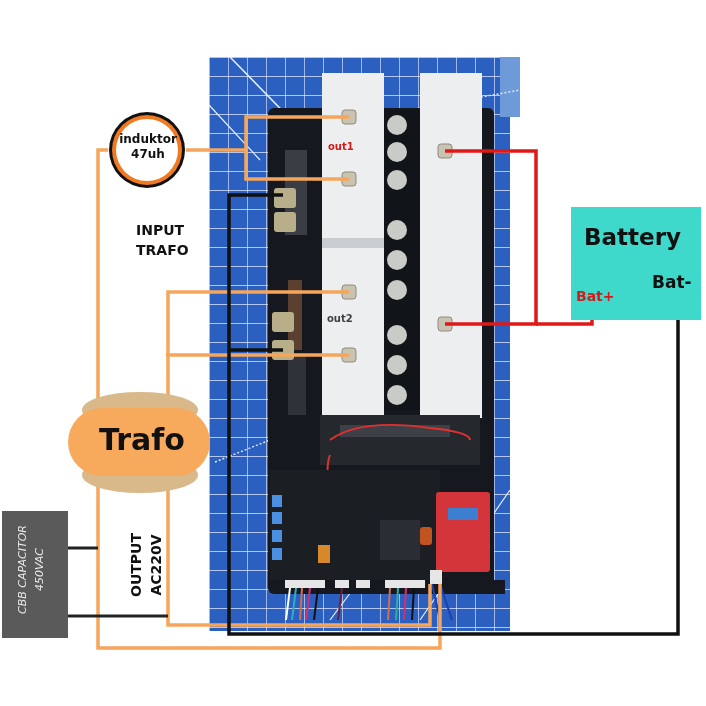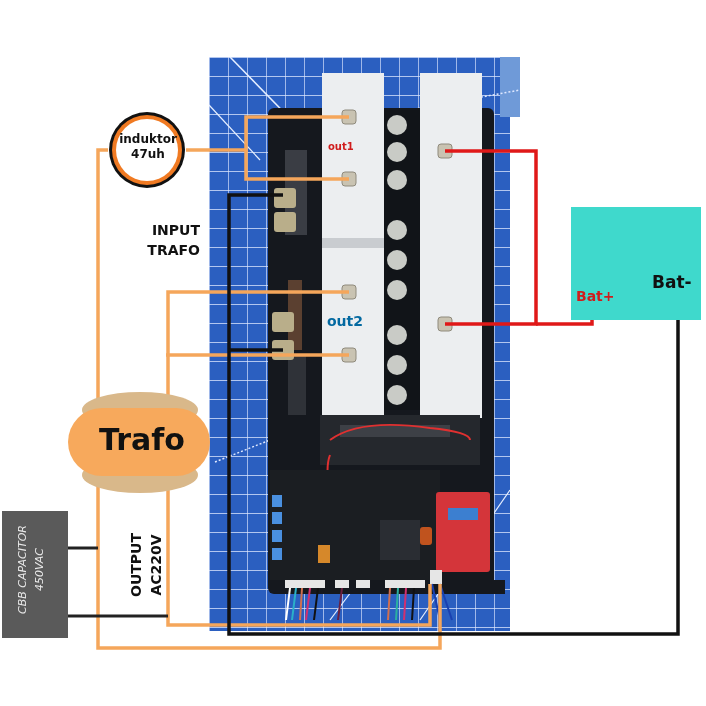--- a/index.html
+++ b/index.html
@@ -1,27 +1,27 @@
 <!DOCTYPE html>
 <html><head>
 <meta charset="utf-8">
 <style>
   html, body { margin:0; padding:0; background:#ffffff; }
   body { width:706px; height:706px; position:relative; overflow:hidden; font-family:"DejaVu Sans", sans-serif; }
   #stage { position:absolute; left:0; top:0; width:706px; height:616px; }
   .lbl { position:absolute; font-weight:bold; color:#111; font-family:"DejaVu Sans", sans-serif; }
   #induktor-text { left:108px; top:132px; width:80px; text-align:center; font-size:12px; line-height:15px; }
-  #input-trafo { left:130px; top:220px; font-size:14px; line-height:20px; text-align:right; width:70px; }
+  #input-trafo { left:136px; top:220px; font-size:14px; line-height:20px; text-align:left; width:70px; }
   #trafo-text { left:72px; top:422px; width:140px; text-align:center; font-size:30px; }
   #battery-box { position:absolute; left:571px; top:207px; width:130px; height:113px; background:#3fd9cc; }
   #battery-title { left:584px; top:224px; font-size:23px; }
   #bat-plus { left:576px; top:288px; font-size:14px; color:#d01c1c; }
   #bat-minus { left:652px; top:272px; font-size:17px; }
   #out1 { left:328px; top:141px; font-size:10px; color:#d01c1c; }
-  #out2 { left:327px; top:313px; font-size:14px; color:#0369a1; }
+  #out2 { left:327px; top:313px; font-size:10px; color:#404040; }
   #output-ac { position:absolute; left:126px; top:520px; width:60px; height:90px; }
   #output-ac span { position:absolute; left:0; top:0; transform-origin:0 0; transform:translate(0,90px) rotate(-90deg); font-weight:bold; font-size:14px; line-height:20px; width:90px; text-align:center; display:block; color:#111;}
   #cbb-box { position:absolute; left:2px; top:511px; width:66px; height:127px; background:#5a5a5a; }
   #cbb-box span { position:absolute; left:0; top:0; width:127px; transform-origin:0 0; transform:translate(12px,122px) rotate(-90deg); color:#e9e9e9; font-size:11px; font-style:italic; line-height:17px; text-align:center; display:block; }
 </style>
 </head>
 <body>
 
 <div id="stage">
   <svg width="706" height="706" viewBox="0 0 706 706" xmlns="http://www.w3.org/2000/svg" style="position:absolute;left:0;top:0">
@@ -167,20 +167,21 @@
     <div>INPUT</div>
     <div>TRAFO</div>
   </div>
 
   <div id="trafo-text" class="lbl">Trafo</div>
 
   <div id="out1" class="lbl">out1</div>
   <div id="out2" class="lbl">out2</div>
 
   <div id="battery-box"></div>
+  <div id="battery-title" class="lbl">Battery</div>
   <div id="bat-plus" class="lbl">Bat+</div>
   <div id="bat-minus" class="lbl">Bat-</div>
 
   <div id="output-ac">
     <span>
       <div>OUTPUT</div>
       <div>AC220V</div>
     </span>
   </div>
 

